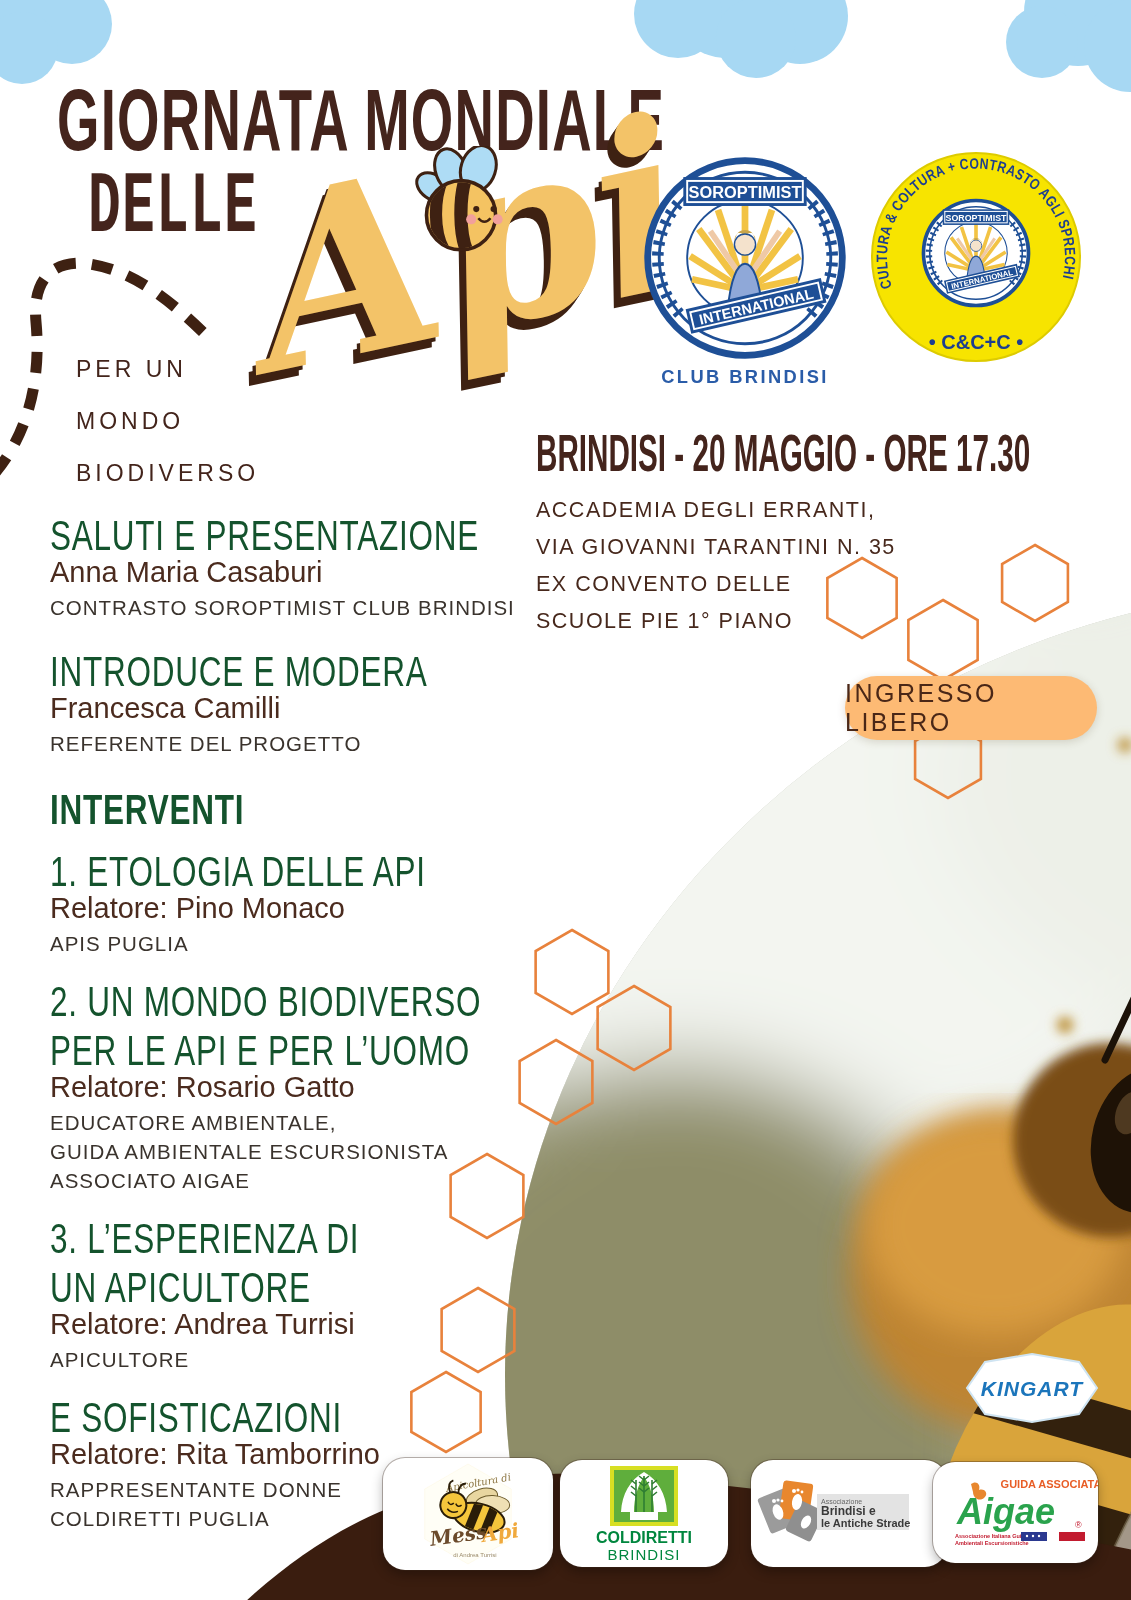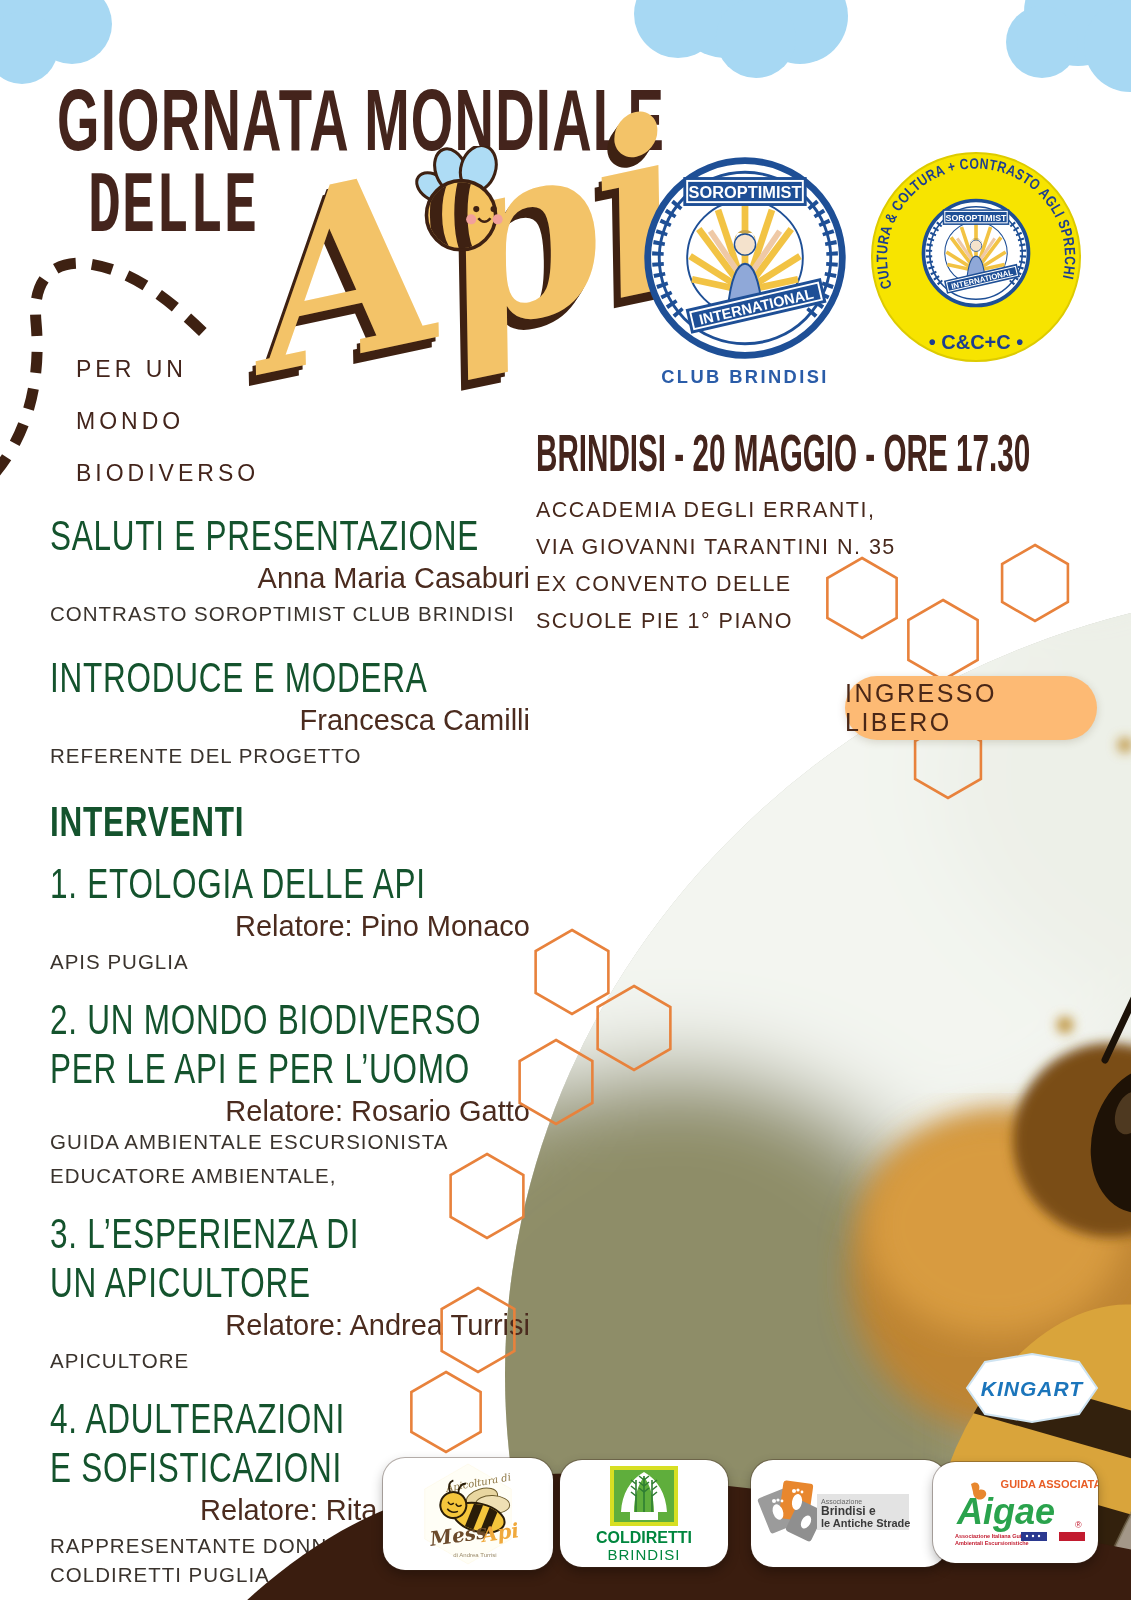--- a/index.html
+++ b/index.html
@@ -32,21 +32,21 @@
 
   .decor-front{left:0;top:0;width:1131px;height:1600px;z-index:4;pointer-events:none;}
   .decor-back{left:0;top:0;width:1131px;height:1600px;z-index:1;pointer-events:none;}
   .hex{stroke:#E8823C;fill:none;stroke-width:2.6px;}
 
   
   .program{left:50px;top:508px;width:480px;z-index:3;}
   .h-yellow{font-size:60px;line-height:43px;font-weight:normal;color:#14532d;letter-spacing:1px;}
   .h-brown{font-size:63px;line-height:45px;font-weight:bold;color:#14532d;letter-spacing:1px;}
   .h-yellow .cond75,.h-brown .cond75{font-size:42px;}
-  .person{font-size:29px;line-height:31px;color:#4B2B1E;margin-top:6px;text-align:right;}
+  .person{font-size:29px;line-height:31px;color:#4B2B1E;margin-top:0;}
   .role{font-size:20.5px;line-height:29px;color:#3A332D;letter-spacing:1px;margin-top:5px;}
   .sec2{margin-top:22px;}
   .interventi{margin-top:22px;}
   .talk1{margin-top:12px;}
   .talkn{margin-top:16px;}
 
   
   .card{position:absolute;background:#fff;border-radius:22px;z-index:7;
     box-shadow:0 0 0 1px rgba(60,40,30,.35),0 5px 12px rgba(0,0,0,.3);overflow:hidden;}
   .kingart{left:957px;top:1352px;z-index:6;}
@@ -321,33 +321,33 @@
     <div class="talk1">
       <div class="h-yellow"><span class="cond75">1. ETOLOGIA DELLE API</span></div>
       <div class="person">Relatore: Pino Monaco</div>
       <div class="role">APIS PUGLIA</div>
     </div>
 
     <div class="talkn">
       <div class="h-yellow"><span class="cond75">2. UN MONDO BIODIVERSO</span></div>
       <div class="h-yellow"><span class="cond75">PER LE API E PER L’UOMO</span></div>
       <div class="person">Relatore: Rosario Gatto</div>
+      <div class="role">EDUCATORE AMBIENTALE,</div>
       <div class="role" style="margin-top:0">GUIDA AMBIENTALE ESCURSIONISTA</div>
-      <div class="role">EDUCATORE AMBIENTALE,</div>
+      <div class="role" style="margin-top:0">ASSOCIATO AIGAE</div>
     </div>
 
     <div class="talkn">
       <div class="h-yellow"><span class="cond75">3. L’ESPERIENZA DI</span></div>
       <div class="h-yellow"><span class="cond75">UN APICULTORE</span></div>
       <div class="person">Relatore: Andrea Turrisi</div>
       <div class="role">APICULTORE</div>
     </div>
 
     <div class="talkn">
-      <div class="h-yellow"><span class="cond75">4. ADULTERAZIONI</span></div>
       <div class="h-yellow"><span class="cond75">E SOFISTICAZIONI</span></div>
       <div class="person">Relatore: Rita Tamborrino</div>
       <div class="role">RAPPRESENTANTE DONNE</div>
       <div class="role" style="margin-top:0">COLDIRETTI PUGLIA</div>
     </div>
   </div>
 
   <svg class="abs kingart" width="150" height="72" viewBox="0 0 150 72">
     <polygon points="75,2 122,10 140,36 122,62 75,70 28,62 10,36 28,10" fill="#fff" stroke="#CFE4F2" stroke-width="2"></polygon>
     <text x="14" y="41" font-size="15" fill="#fff" font-weight="bold">‹</text>

